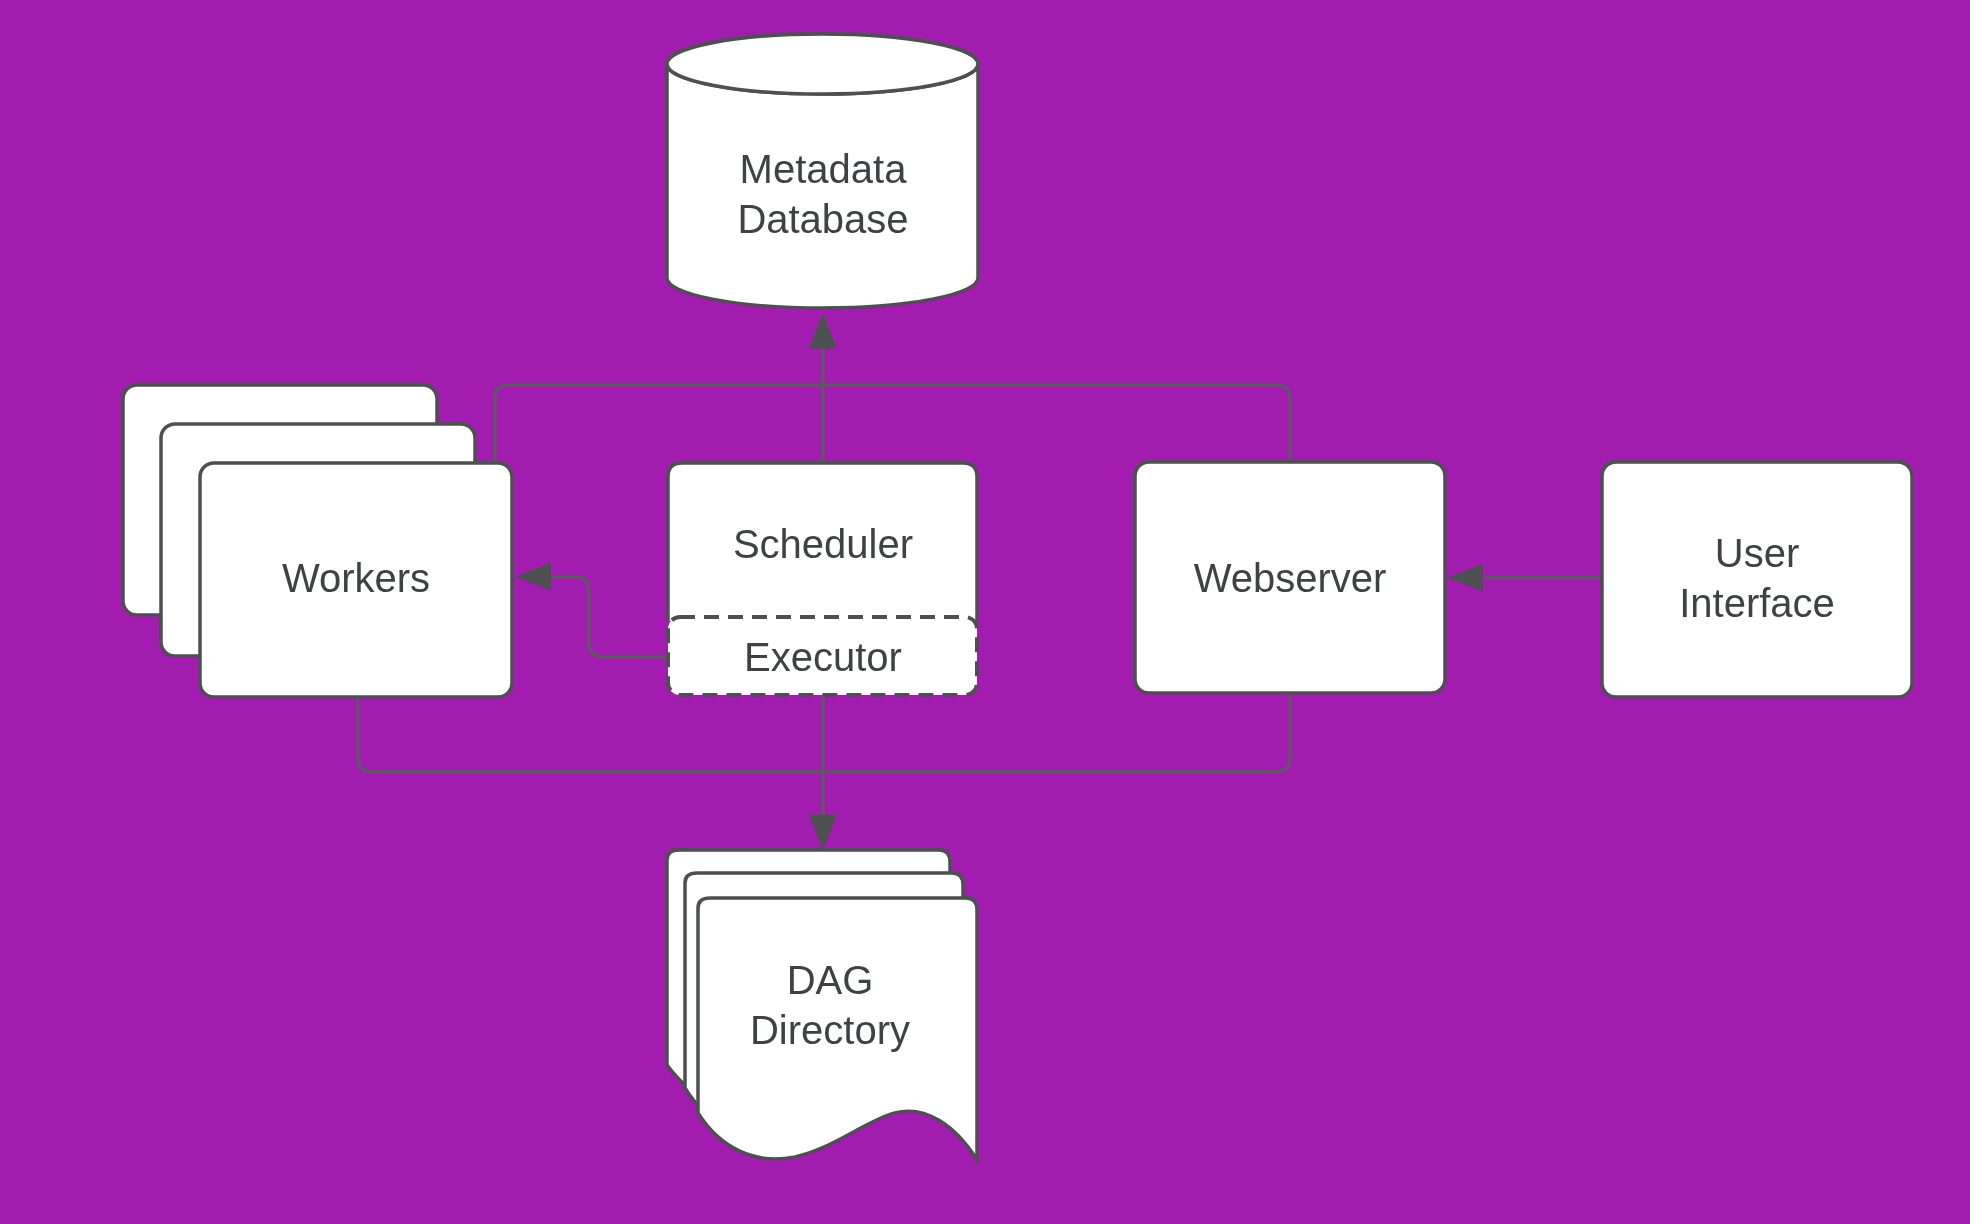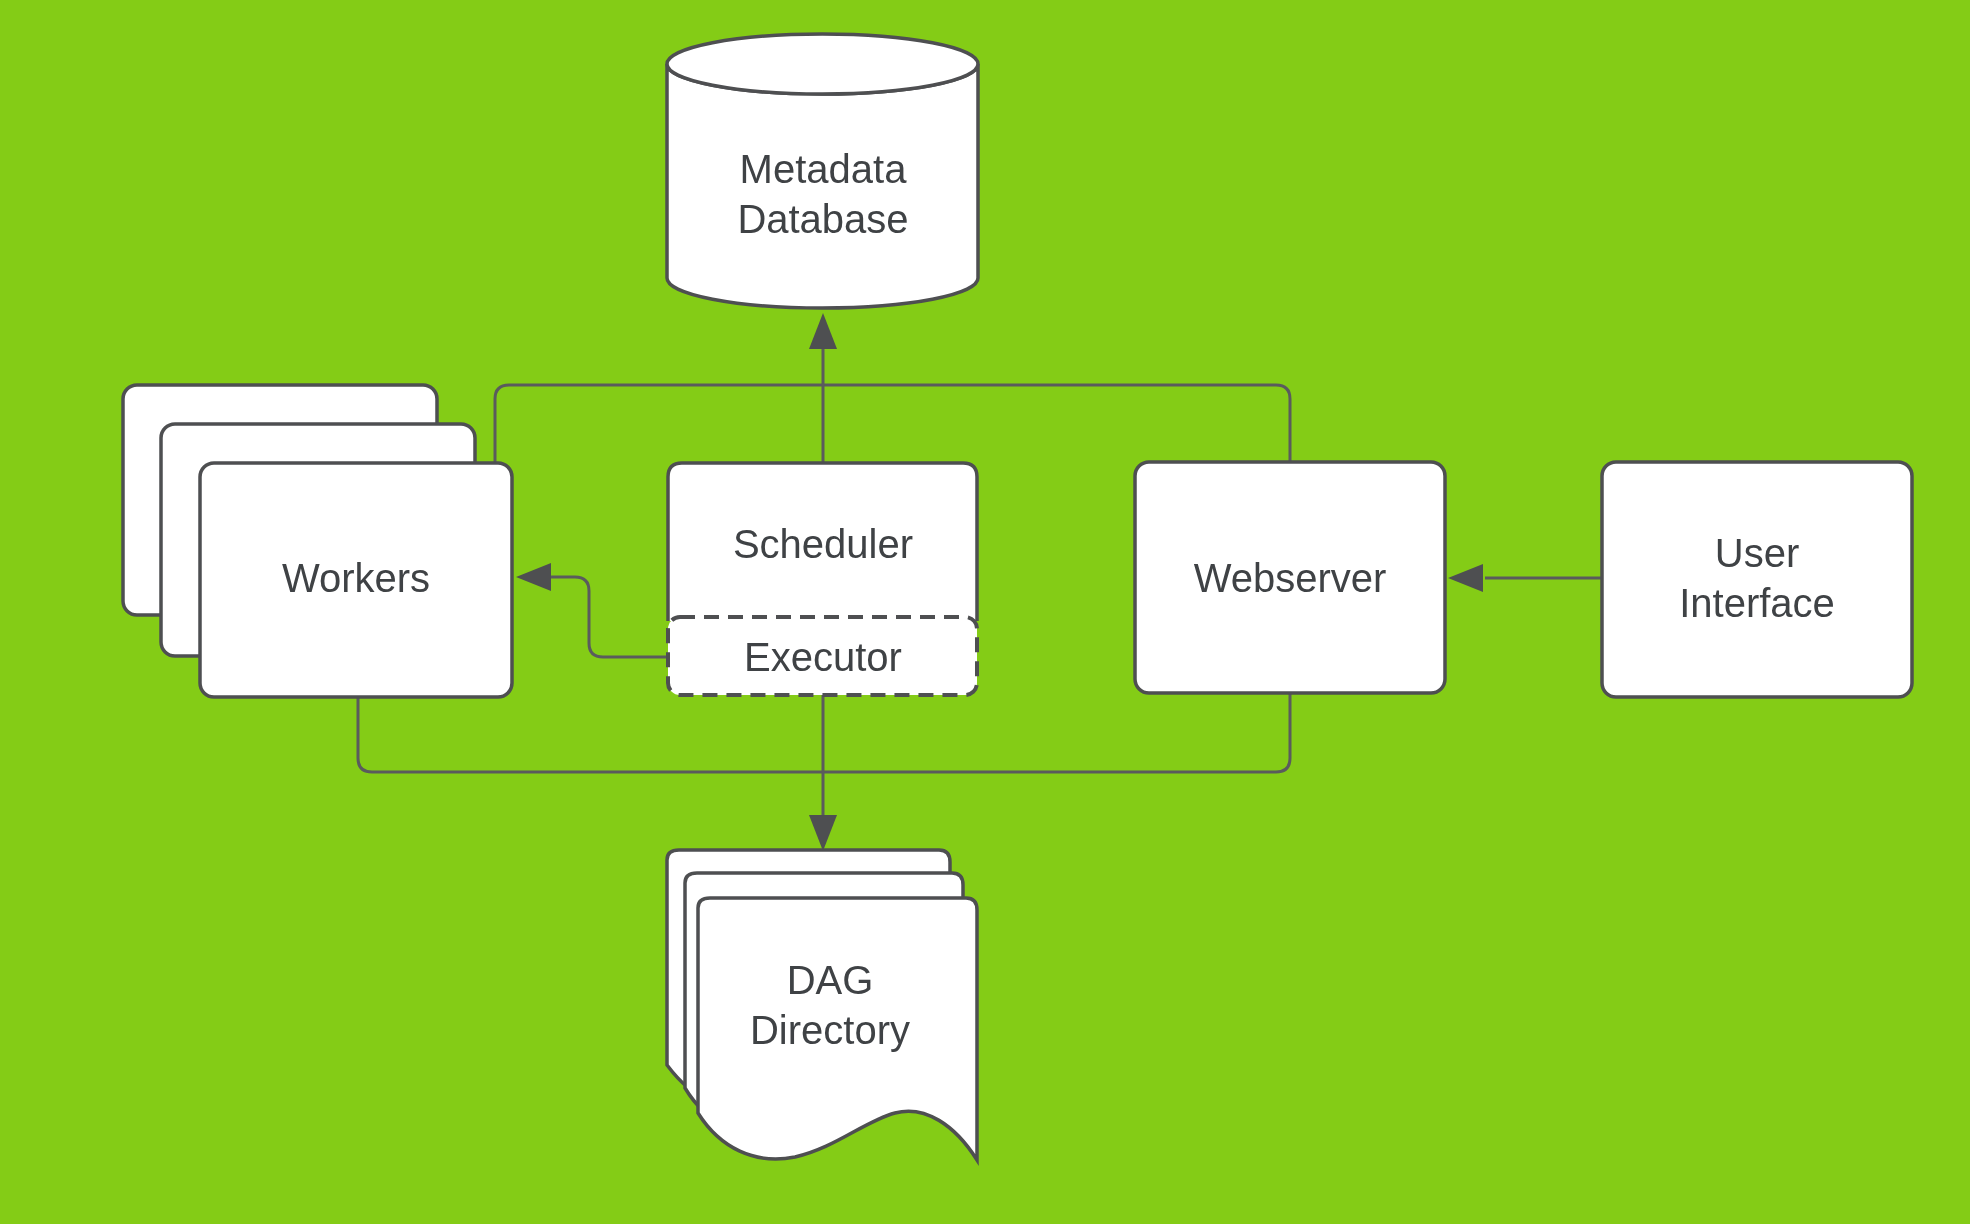--- a/index.html
+++ b/index.html
@@ -3,21 +3,21 @@
 <meta charset="utf-8">
 <style>
   html, body {
     margin: 0;
     padding: 0;
     background: #ffffff;
   }
   .canvas-wrap {
     width: 1970px;
     height: 1224px;
-    background: #84cc16;
+    background: #a21caf;
     position: relative;
     overflow: hidden;
   }
   svg {
     display: block;
     font-family: "Liberation Sans", sans-serif;
   }
   .shape {
     fill: #ffffff;
     stroke: #4e4f51;

